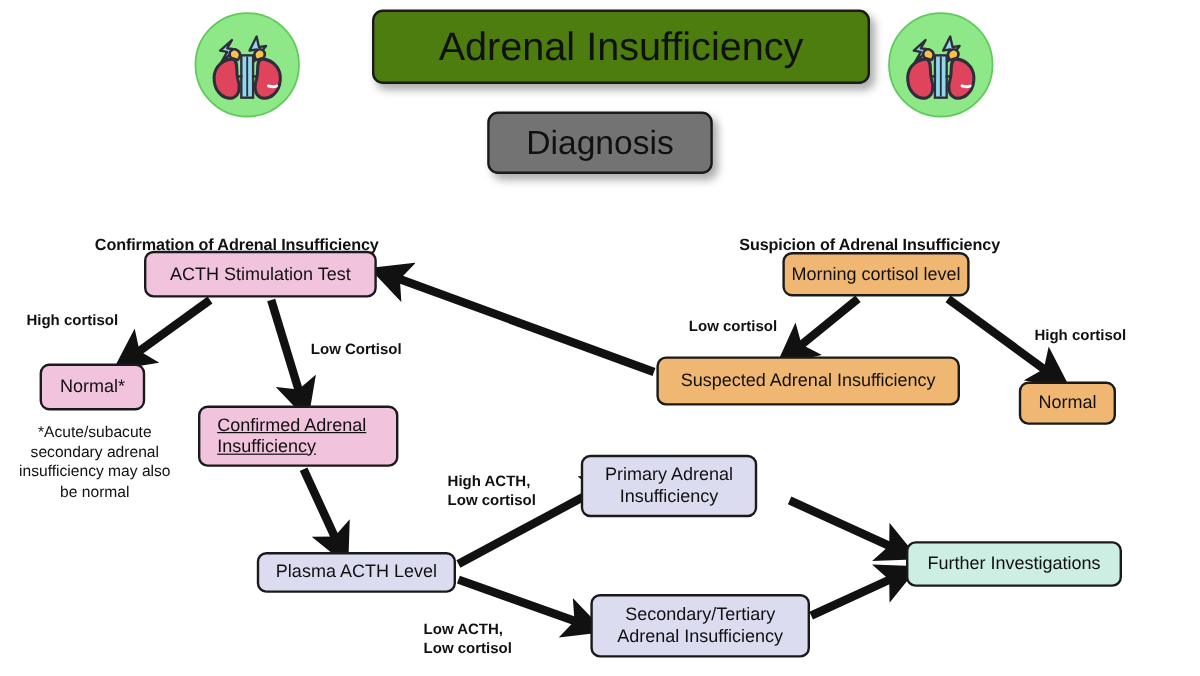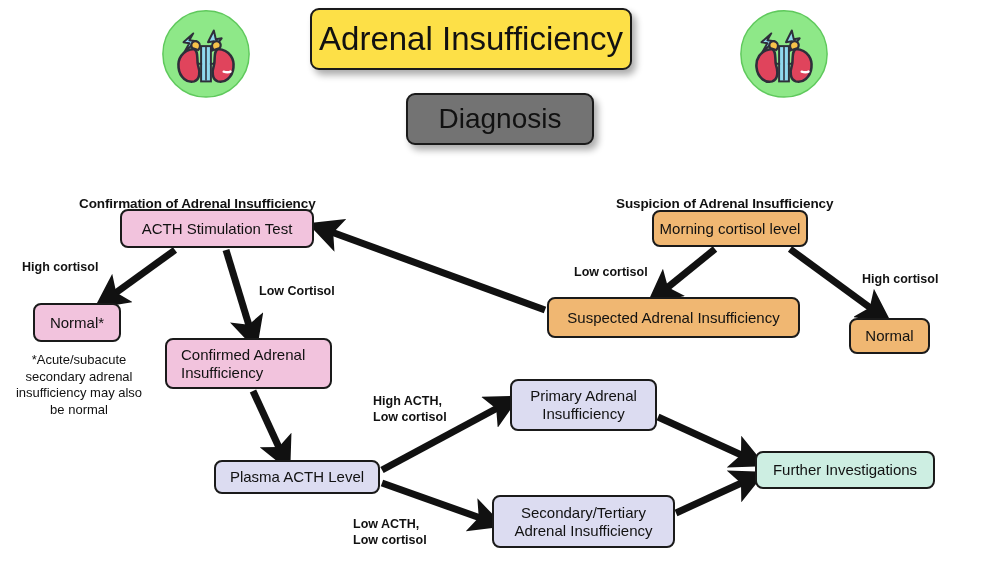--- a/index.html
+++ b/index.html
@@ -35,22 +35,22 @@
     align-items: center;
     justify-content: center;
     box-shadow: 4px 5px 7px rgba(0,0,0,0.33);
     color: #111;
     box-sizing: border-box;
     text-align: center;
     line-height: 1.05;
   }
   #title-banner {
     left: 310px; top: 8px;
-    width: 322px; height: 62px;
-    background: #fde047;
+    width: 415px; height: 62px;
+    background: #4d7c0f;
     font-size: 33px;
   }
   #subtitle-banner {
     left: 406px; top: 93px;
     width: 188px; height: 52px;
     background: #737373;
     font-size: 28px;
   }
 
   
@@ -185,31 +185,31 @@
     <path d="M68 70 C71 71 73 71 75 70" stroke="#ffffff" stroke-width="2.4" fill="none" stroke-linecap="round"></path>
   </svg>
 
   <div id="heading-left" class="section-heading">Confirmation of Adrenal Insufficiency</div>
   <div id="heading-right" class="section-heading">Suspicion of Adrenal Insufficiency</div>
 
   <div class="node pink" style="left:120px; top:209px; width:194px; height:39px;">ACTH Stimulation Test</div>
 
   <div class="node pink" style="left:33px; top:303px; width:88px; height:39px;">Normal*</div>
 
-  <div class="node pink" style="left:165px; top:338px; width:167px; height:51px; justify-content:flex-start; padding-left:14px; text-align:left;">Confirmed Adrenal Insufficiency</div>
+  <div class="node pink" style="left:165px; top:338px; width:167px; height:51px; justify-content:flex-start; padding-left:14px; text-align:left;text-decoration:underline;">Confirmed Adrenal Insufficiency</div>
 
   <div class="node lavender" style="left:214px; top:460px; width:166px; height:34px;">Plasma ACTH Level</div>
 
   <div class="node orange" style="left:652px; top:210px; width:156px; height:37px;">Morning cortisol level</div>
 
   <div class="node orange" style="left:547px; top:297px; width:253px; height:41px;">Suspected Adrenal Insufficiency</div>
 
   <div class="node orange" style="left:849px; top:318px; width:81px; height:36px;">Normal</div>
 
-  <div class="node lavender" style="left:510px; top:379px; width:147px; height:52px;">Primary Adrenal Insufficiency</div>
+  <div class="node lavender" style="left:484px; top:379px; width:147px; height:52px;">Primary Adrenal Insufficiency</div>
 
   <div class="node lavender" style="left:492px; top:495px; width:183px; height:53px;">Secondary/Tertiary Adrenal Insufficiency</div>
 
   <div class="node teal" style="left:755px; top:451px; width:180px; height:38px;">Further Investigations</div>
 
   <div class="edge-label" style="left:22px; top:260px;">High cortisol</div>
 
   <div class="edge-label" style="left:259px; top:284px;">Low Cortisol</div>
 
   <div class="edge-label" style="left:574px; top:265px;">Low cortisol</div>

